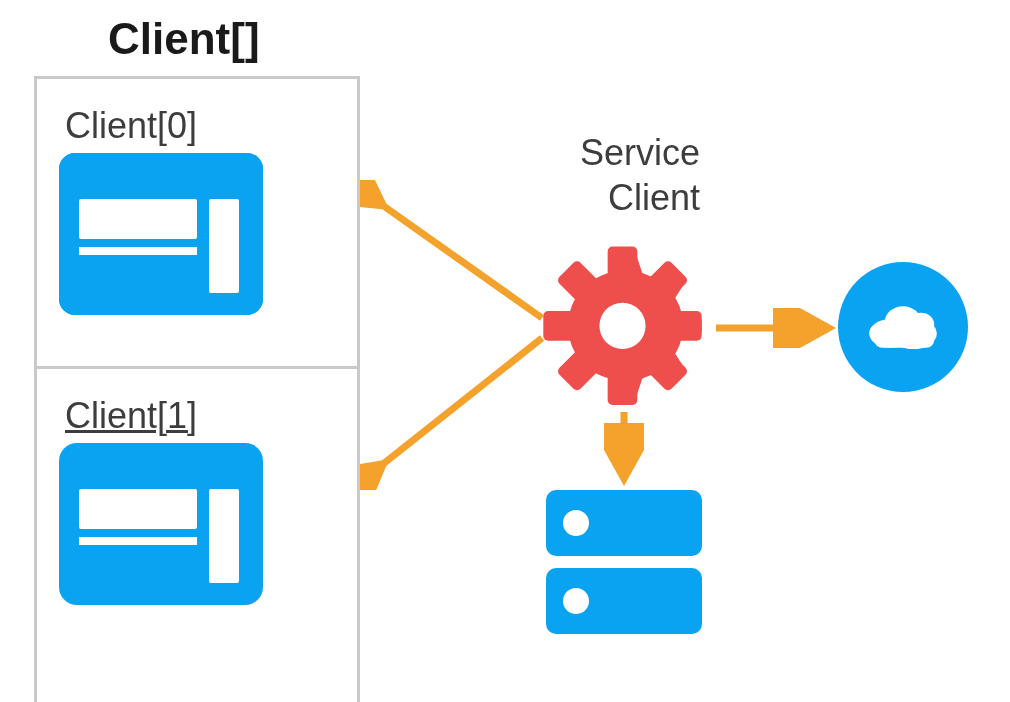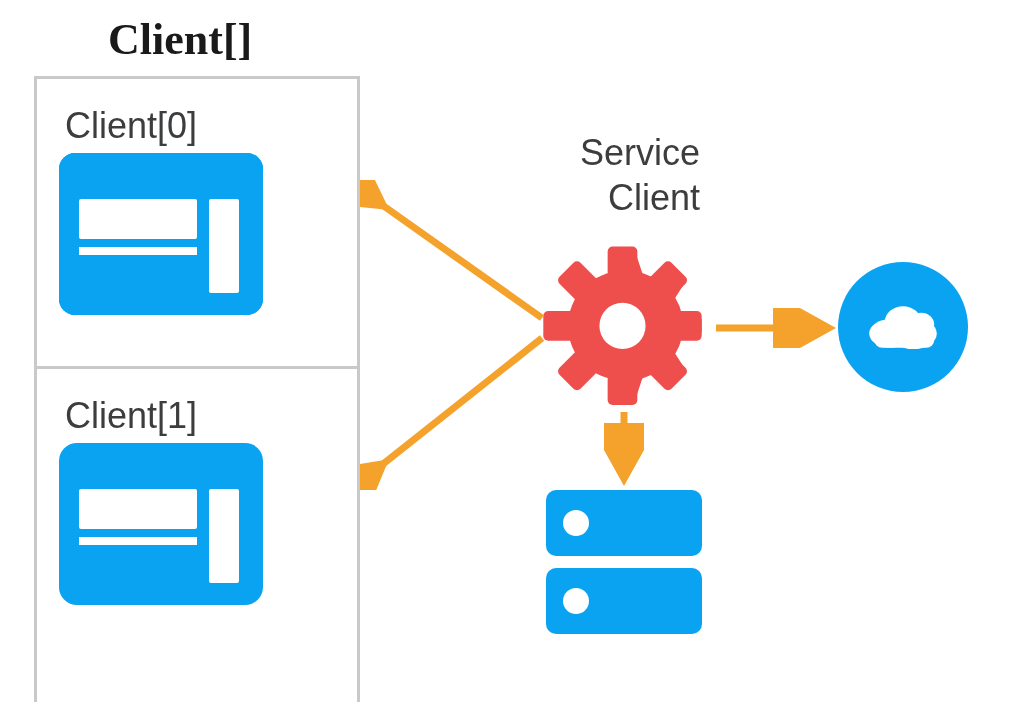--- a/index.html
+++ b/index.html
@@ -26,21 +26,21 @@
     position: absolute;
     border: 3px solid #c9c9c9;
     box-sizing: border-box;
     background: #fff;
   }
   .box {
     border-bottom: 3px solid #c9c9c9;
     box-sizing: border-box;
     padding: 26px 18px 14px 18px;
   }
-  .box:last-child { border-bottom: none; }
+  .box:last-child { border-bottom: none; text-decoration: underline; }
   .box-label {
     font-size: 36px;
     font-weight: 400;
     color: #3c3d3e;
     margin: 0 0 6px 10px;
   }
   .svc-label {
     position: absolute;
     font-size: 36px;
     font-weight: 400;
@@ -49,21 +49,21 @@
     line-height: 1.25;
   }
   svg { display: block; }
   .abs { position: absolute; }
 </style>
 </head>
 <body>
 
 <div class="canvas">
 
-  <div class="title" style="left:108px; top:14px;font-family:Liberation Serif, serif;">Client[]</div>
+  <div class="title" style="left:108px; top:14px;">Client[]</div>
 
   <div class="box-group" style="left:34px; top:76px; width:326px; height:648px;">
 
     <div class="box" style="height:290px;">
       <div class="box-label">Client[0]</div>
       <svg width="204" height="162" viewBox="0 0 204 162" style="margin-left:4px;">
         <rect x="0" y="0" width="204" height="162" rx="16" fill="#0aa3f2"></rect>
         <rect x="18" y="38" width="168" height="106" rx="4" fill="#fff"></rect>
         <rect x="18" y="38" width="129" height="47" fill="#0aa3f2"></rect>
         <rect x="18" y="95" width="129" height="49" fill="#0aa3f2"></rect>

